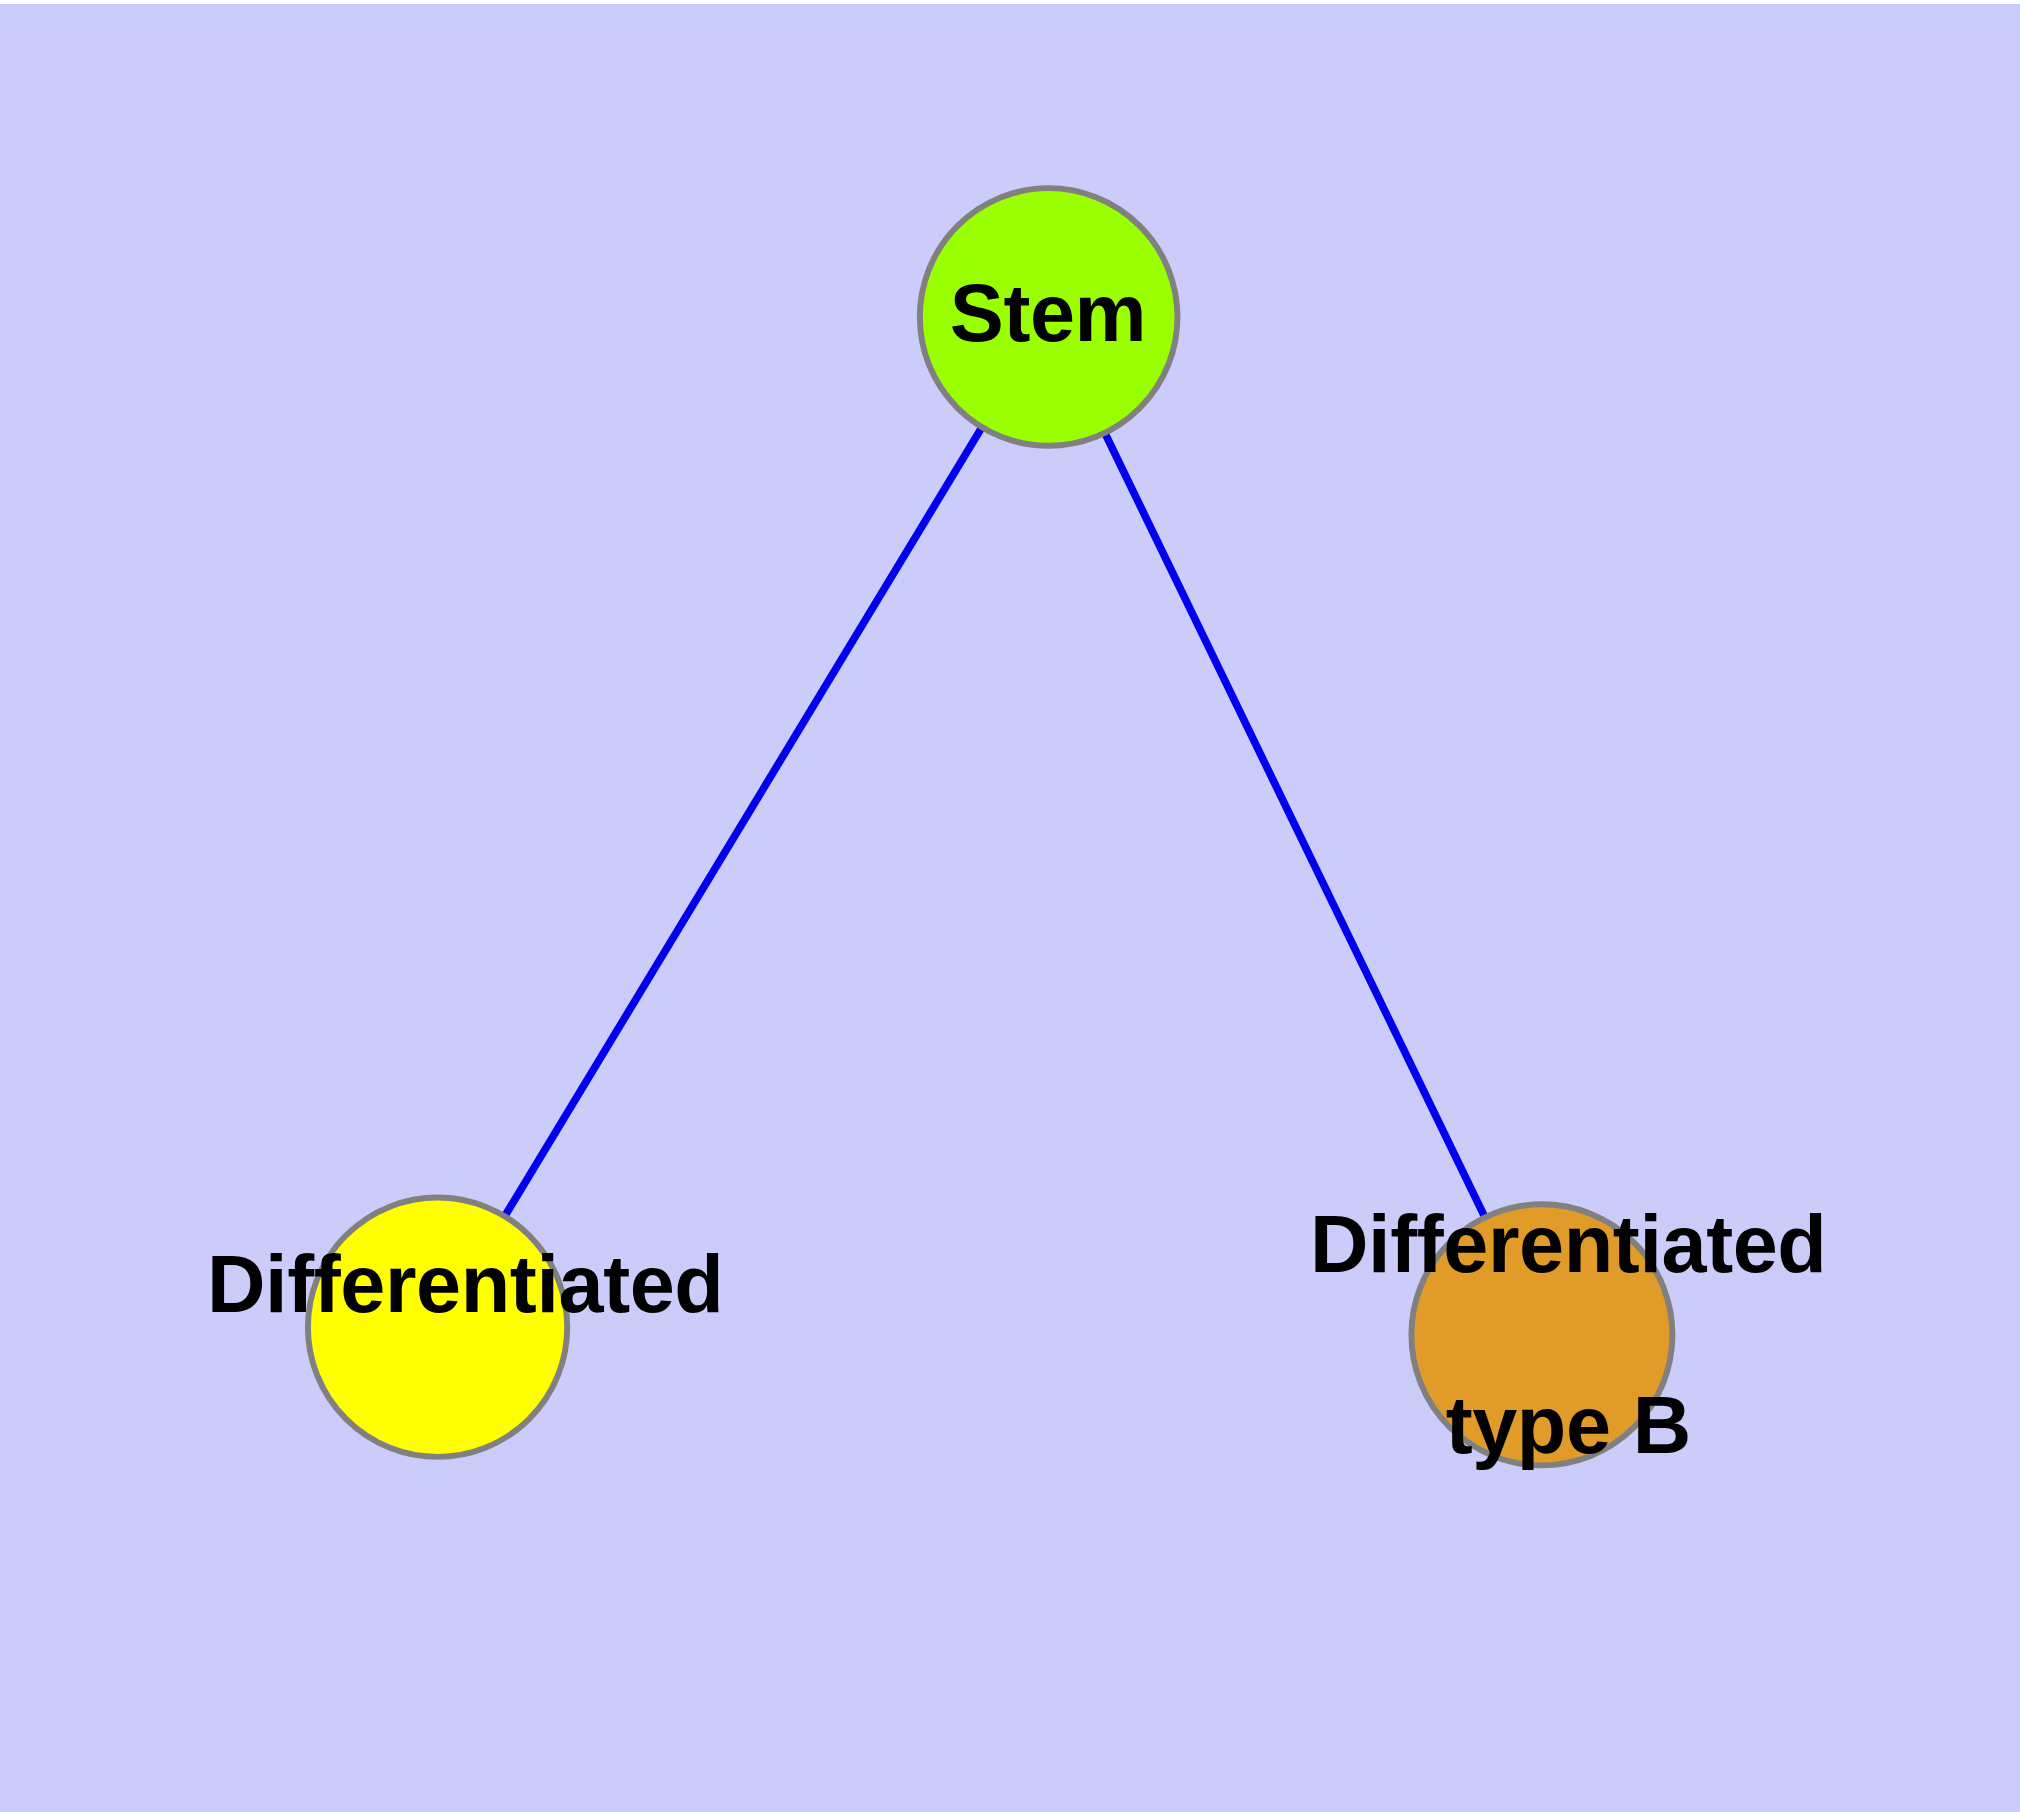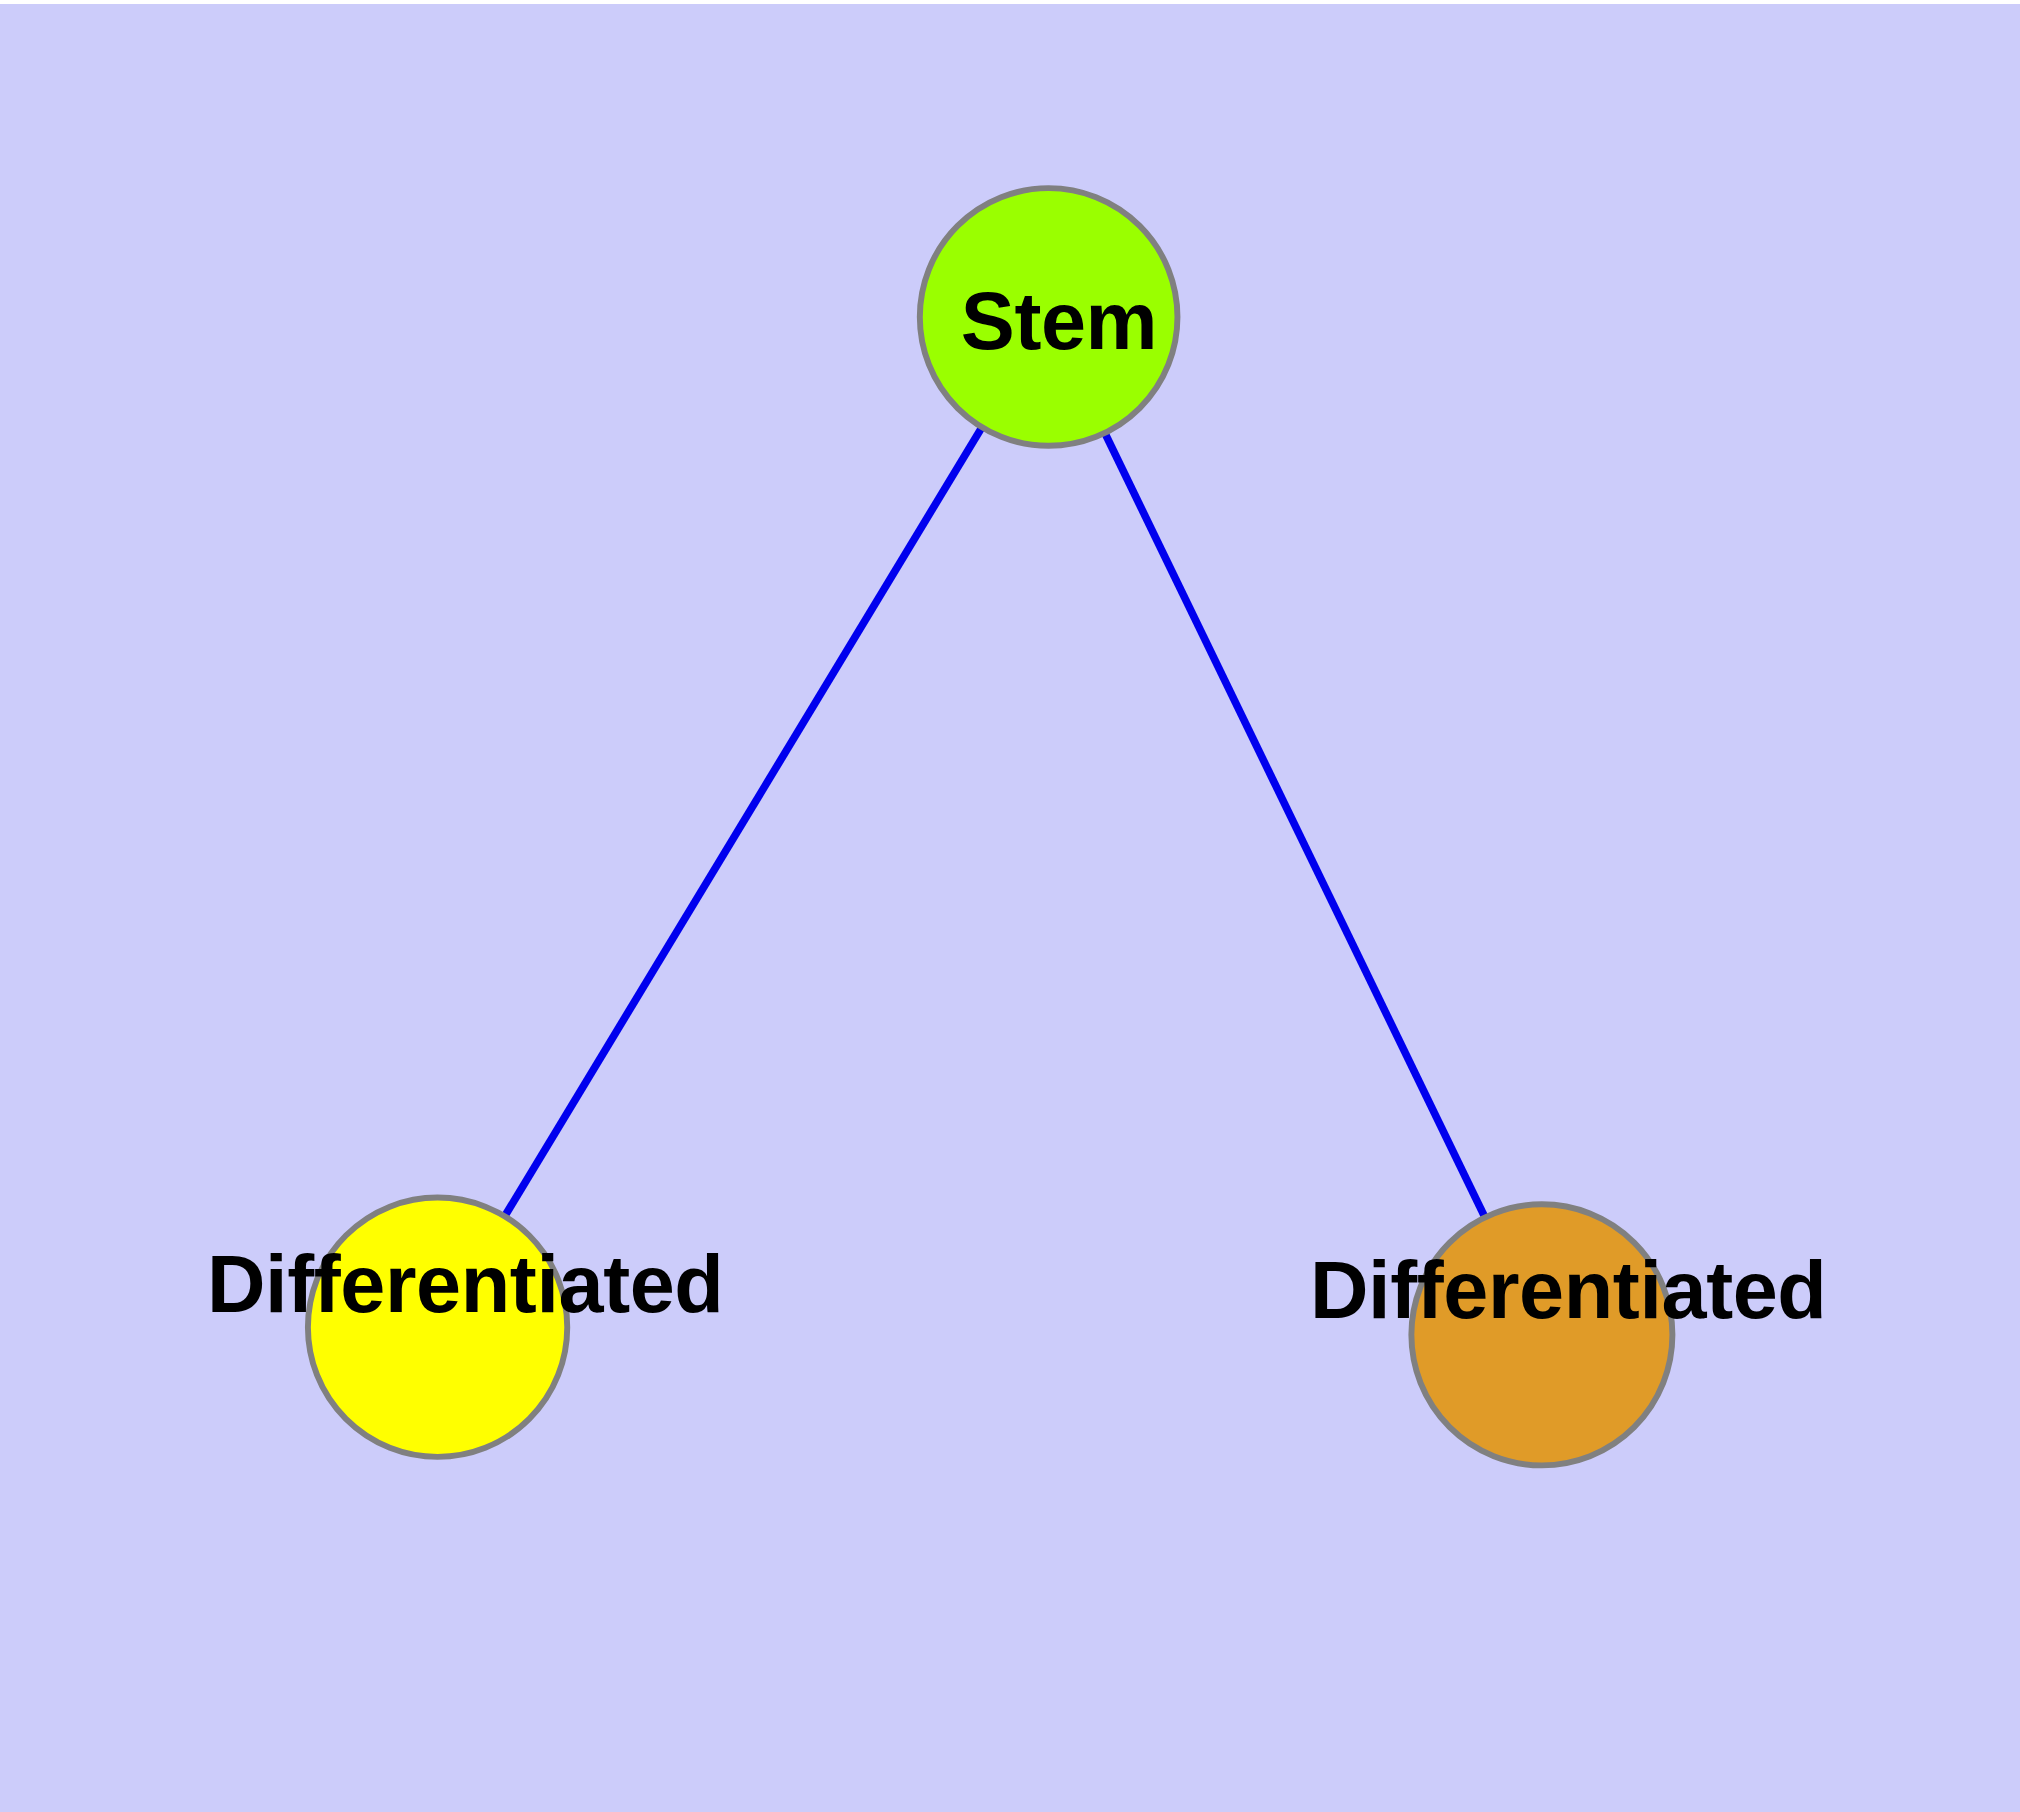--- a/index.html
+++ b/index.html
@@ -36,23 +36,22 @@
     font-weight: bold;
     font-size: 81px;
     line-height: 1.12;
     text-align: center;
     white-space: pre;
     letter-spacing: -0.4px;
     -webkit-font-smoothing: antialiased;
   }
   .label-stem {
     left: 1048px;
-    top: 321px;
+    top: 313px;
     transform: translate(-50%, -50%);
-    margin-left: 11px;
   }
   .label-a {
     left: 421px;
     top: 1329px;
     transform: translate(-50%, -50%);
   }
   .label-b {
     left: 1524px;
     top: 1335px;
     transform: translate(-50%, -50%);
@@ -78,16 +77,17 @@
   </svg>
 
   <div class="node-label label-stem" style="color: rgb(0, 0, 0);">Stem</div>
 
   <div class="node-label label-a" style="color: rgb(0, 0, 0);">
     <span>Differentiated</span><br>
   </div>
 
   <div class="node-label label-b" style="color: rgb(0, 0, 0);">
     <span>Differentiated</span><br>
+    <span>type B</span>
   </div>
 
 </div>
 
 
 </body></html>

